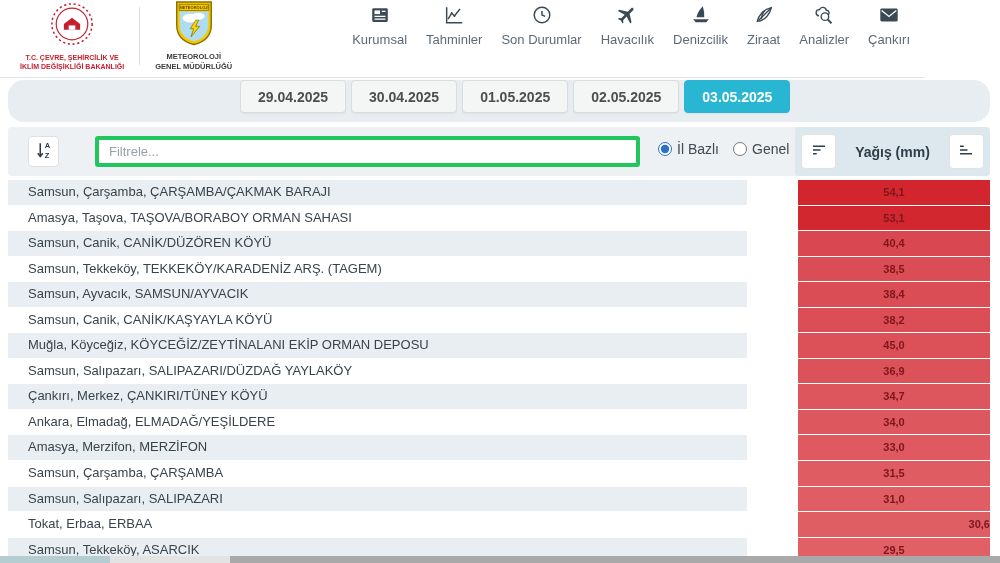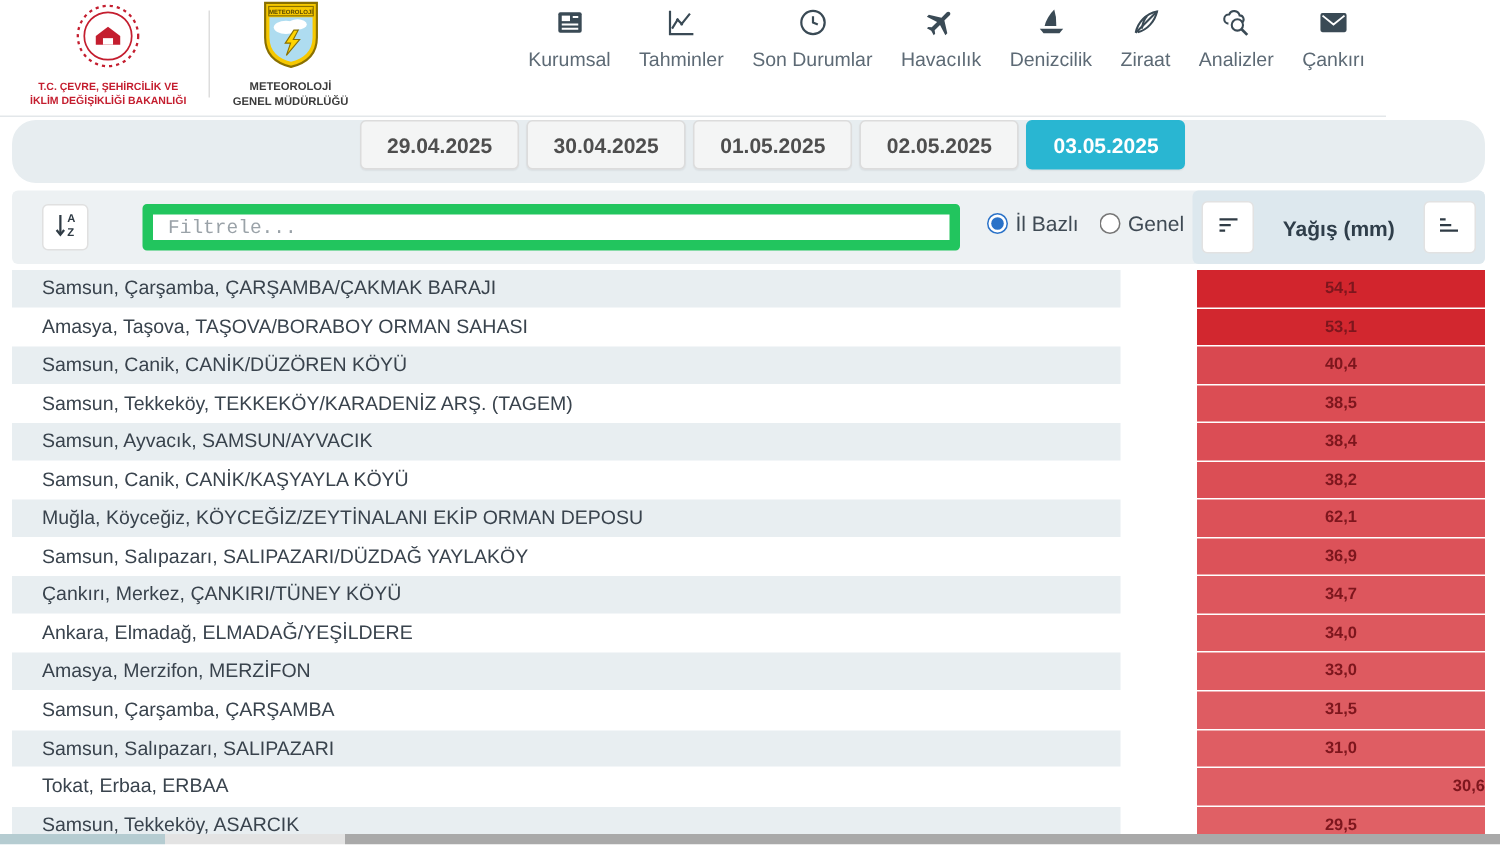--- a/index.html
+++ b/index.html
@@ -43,22 +43,22 @@
     background:#edf1f3; border-radius:4px;
   }
   .sort-az-btn {
     position:absolute; left:20px; top:9px; width:31px; height:31px;
     background:#fff; border:1px solid #e0e0e0; border-radius:4px;
     display:flex; align-items:center; justify-content:center; cursor:pointer; padding:0;
   }
   .sort-az-btn svg { width:20px; height:20px; }
   .filter-input {
     position:absolute; left:87px; top:9px; width:545px; height:31px;
-    border:7px solid #22c55e; border-radius:3px; padding:0 10px;
-    font-size:13px; color:#333; font-family:Liberation Mono, monospace;
+    border:4px solid #22c55e; border-radius:3px; padding:0 10px;
+    font-size:13px; color:#333; font-family:Liberation Sans, sans-serif;
   }
   .filter-input::placeholder { color:#9aa2a8; }
   .radio-group { position:absolute; left:650px; top:0; height:44px; display:flex; align-items:center; gap:14px; }
   .radio-option { display:flex; align-items:center; gap:5px; font-size:14px; color:#3f4a54; cursor:pointer; }
   .radio-option input { width:14px; height:14px; accent-color:#2a72c8; margin:0; cursor:pointer; }
   .value-header {
     position:absolute; left:787px; top:0; width:195px; height:49px;
     background:#dde8ee; border-radius:4px;
     display:flex; align-items:center; justify-content:space-between; padding:0 6px;
   }
@@ -288,21 +288,21 @@
       <div class="tvalue" style="background: rgb(219, 77, 85);">38,4</div>
     </div>
     <div class="trow even">
       <div class="tlabel">Samsun, Canik, CANİK/KAŞYAYLA KÖYÜ</div>
       <div class="tspacer"></div>
       <div class="tvalue" style="background: rgb(219, 78, 85);">38,2</div>
     </div>
     <div class="trow odd">
       <div class="tlabel">Muğla, Köyceğiz, KÖYCEĞİZ/ZEYTİNALANI EKİP ORMAN DEPOSU</div>
       <div class="tspacer"></div>
-      <div class="tvalue" style="background: rgb(220, 81, 88);">62,1</div>
+      <div class="tvalue" style="background: rgb(220, 81, 88);">45,0</div>
     </div>
     <div class="trow even">
       <div class="tlabel">Samsun, Salıpazarı, SALIPAZARI/DÜZDAĞ YAYLAKÖY</div>
       <div class="tspacer"></div>
       <div class="tvalue" style="background: rgb(220, 82, 89);">36,9</div>
     </div>
     <div class="trow odd">
       <div class="tlabel">Çankırı, Merkez, ÇANKIRI/TÜNEY KÖYÜ</div>
       <div class="tspacer"></div>
       <div class="tvalue" style="background: rgb(221, 86, 93);">34,7</div>

